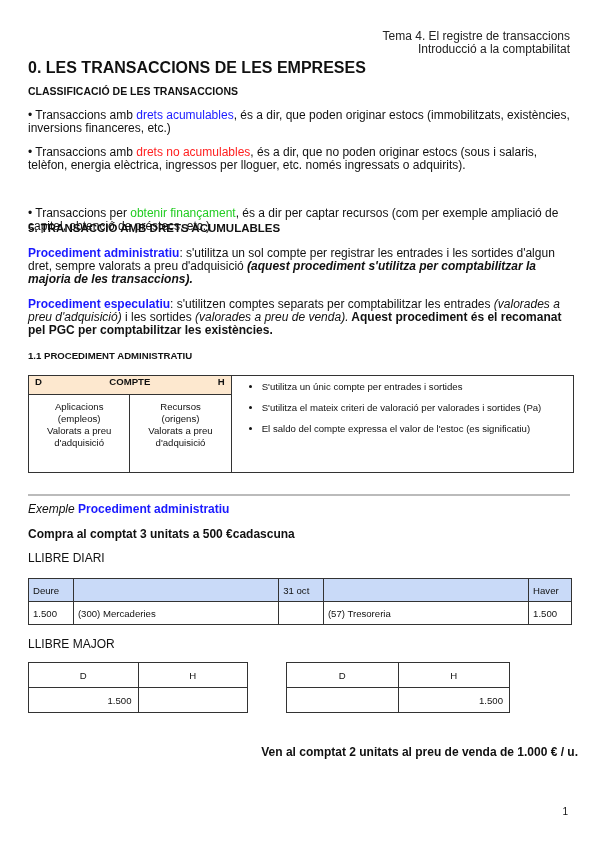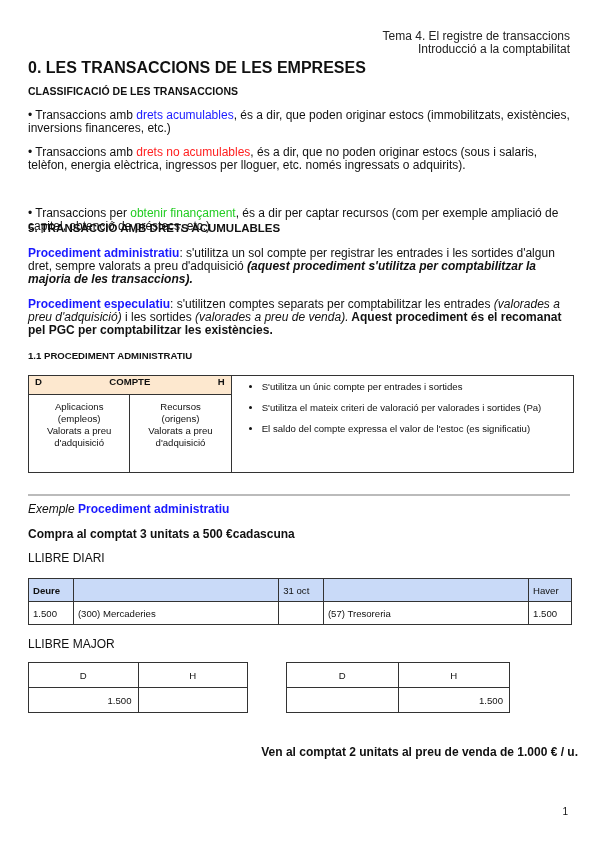--- a/index.html
+++ b/index.html
@@ -107,21 +107,21 @@
 
 <div class="abs para" style="top:503px;">
   <span class="it">Exemple</span> <span class="bluebold">Procediment administratiu</span>
 </div>
 <div class="abs para bold" style="top:528px;">Compra al comptat 3 unitats a 500 €cadascuna</div>
 <div class="abs para" style="top:552px;">LLIBRE DIARI</div>
 
 <table class="abs diari">
   <tbody>
       <tr class="top">
-    <td style="width:36px;font-weight:bold;">Deure</td>
+    <td style="width:36px;">Deure</td>
     <td style="width:198px;"></td>
     <td style="width:36px;">31 oct</td>
     <td style="width:198px;"></td>
     <td style="width:34px;">Haver</td>
   </tr>
   <tr>
     <td>1.500</td>
     <td>(300) Mercaderies</td>
     <td></td>
     <td>(57) Tresoreria</td>

